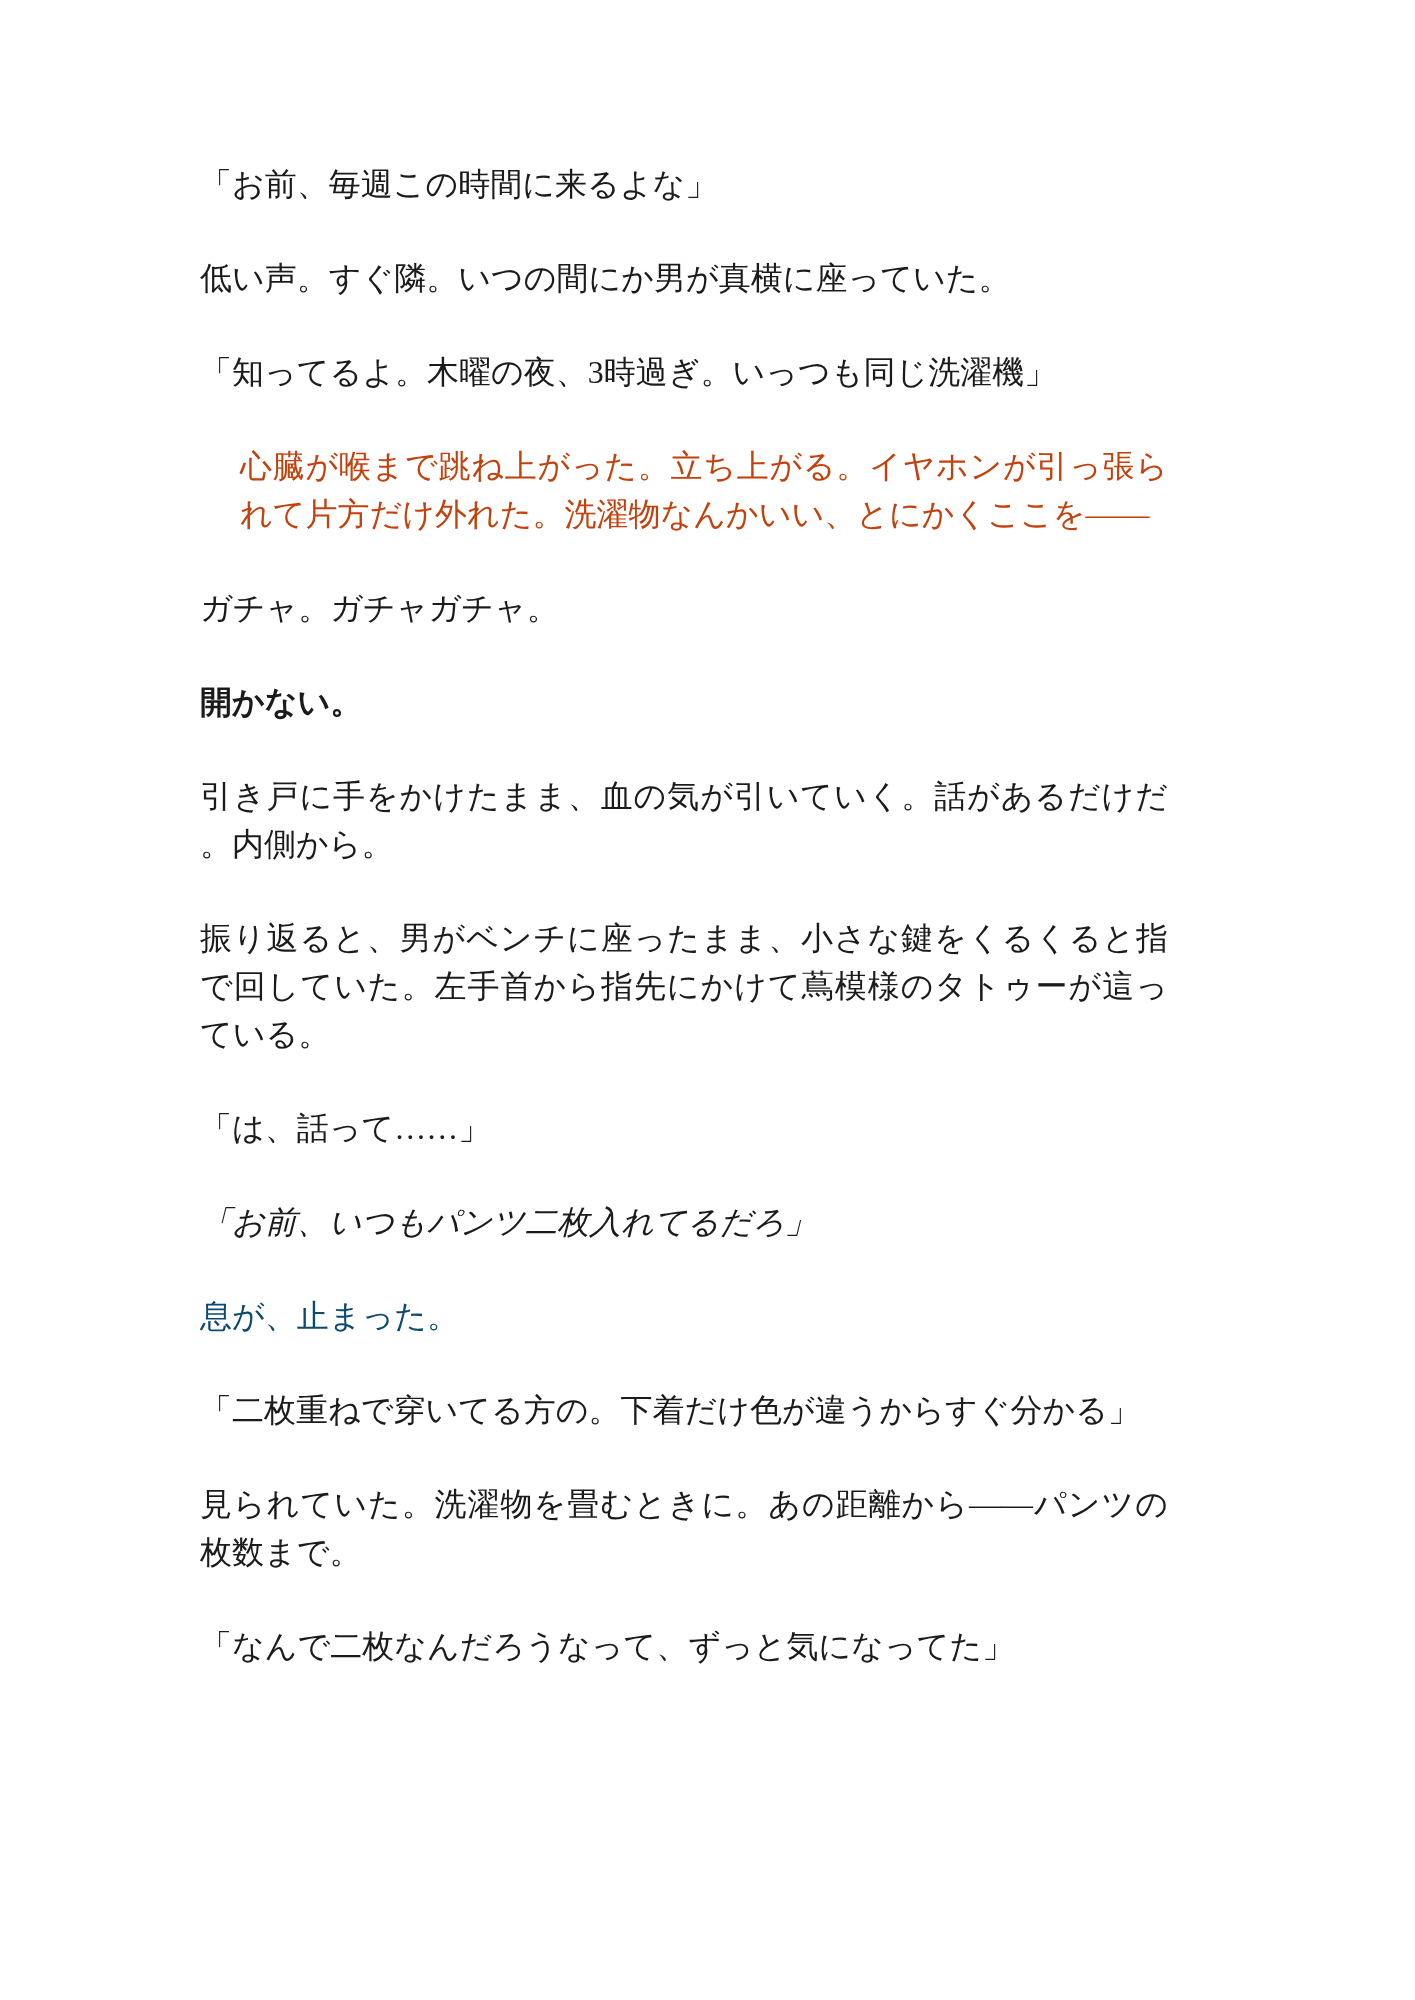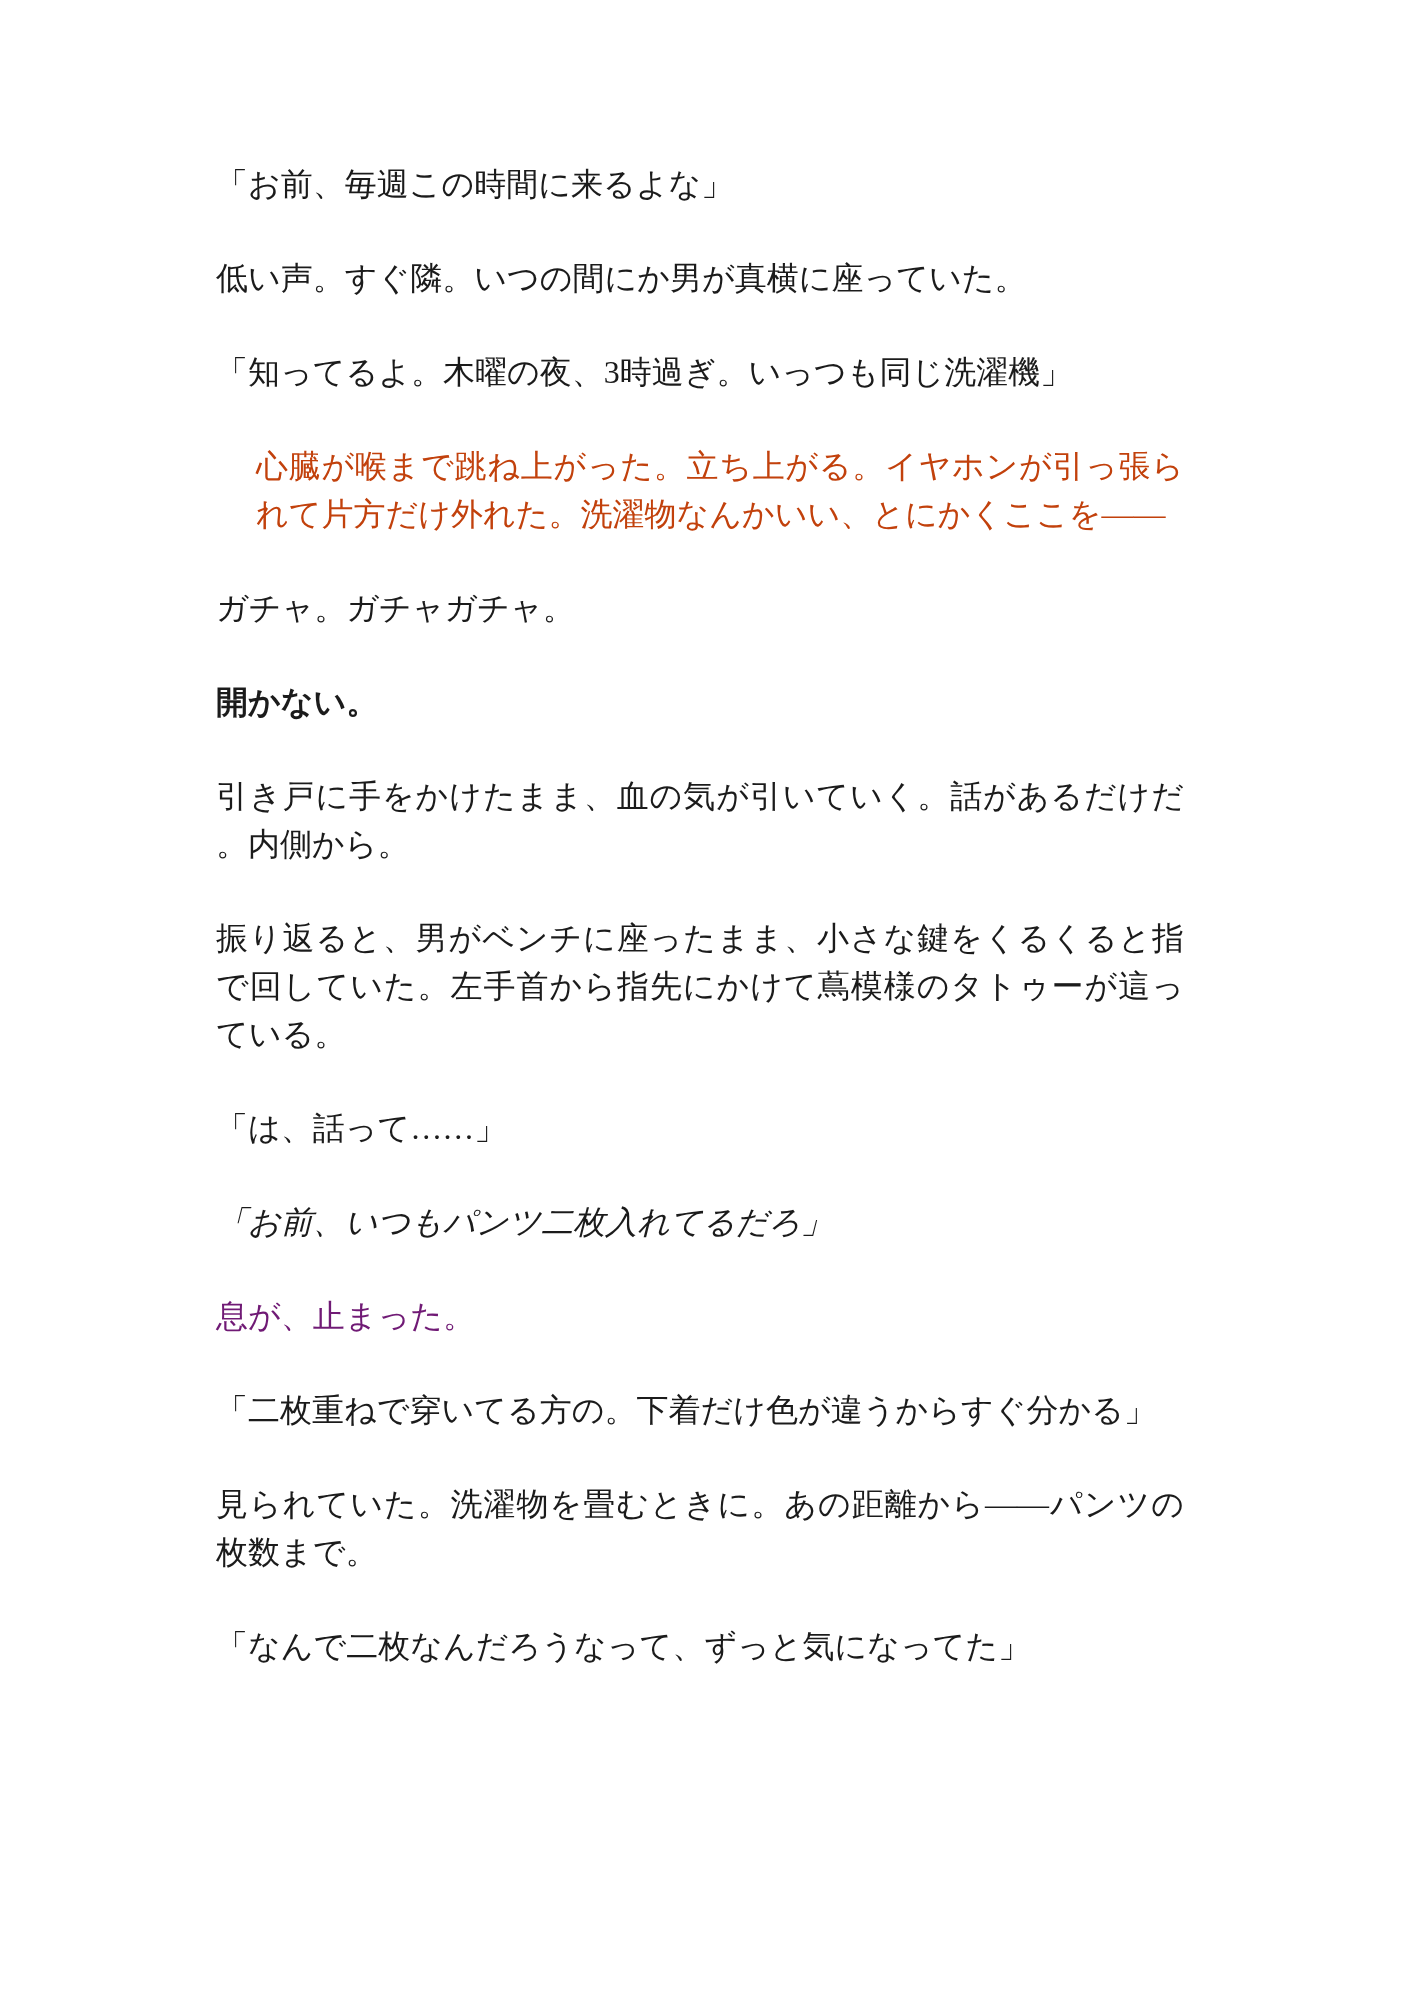--- a/index.html
+++ b/index.html
@@ -8,21 +8,21 @@
     background: #ffffff;
   }
   body {
     position: relative;
     width: 1415px;
     height: 2000px;
     overflow: hidden;
   }
   .page {
     position: absolute;
-    left: 16px;
+    left: 0;
     top: 0;
     width: 1350px;
     height: 2000px;
     background: #ffffff;
   }
   .page-body {
     position: absolute;
     left: 200px;
     top: 160px;
     width: 968px;
@@ -52,18 +52,18 @@
   <p class="para" style="color: rgb(27, 27, 27);">「お前、毎週この時間に来るよな」</p>
       <p class="para" style="color: rgb(27, 27, 27);">低い声。すぐ隣。いつの間にか男が真横に座っていた。</p>
       <p class="para" style="color: rgb(27, 27, 27);">「知ってるよ。木曜の夜、3時過ぎ。いっつも同じ洗濯機」</p>
       <p class="para" style="color: #c2410c; margin-left: 40px;">心臓が喉まで跳ね上がった。立ち上がる。イヤホンが引っ張られて片方だけ外れた。洗濯物なんかいい、とにかくここを――</p>
       <p class="para" style="color: rgb(27, 27, 27);">ガチャ。ガチャガチャ。</p>
       <p class="para" style="color: rgb(27, 27, 27); font-weight: bold;">開かない。</p>
       <p class="para" style="color: rgb(27, 27, 27);">引き戸に手をかけたまま、血の気が引いていく。話があるだけだ。内側から。</p>
       <p class="para" style="color: rgb(27, 27, 27);">振り返ると、男がベンチに座ったまま、小さな鍵をくるくると指で回していた。左手首から指先にかけて蔦模様のタトゥーが這っている。</p>
       <p class="para" style="color: rgb(27, 27, 27);">「は、話って……」</p>
       <p class="para" style="color: rgb(27, 27, 27); font-style: italic;">「お前、いつもパンツ二枚入れてるだろ」</p>
-      <p class="para" style="color: #701a75;">息が、止まった。</p>
+      <p class="para" style="color: #0c4a6e;">息が、止まった。</p>
       <p class="para" style="color: rgb(27, 27, 27);">「二枚重ねで穿いてる方の。下着だけ色が違うからすぐ分かる」</p>
       <p class="para" style="color: rgb(27, 27, 27);">見られていた。洗濯物を畳むときに。あの距離から――パンツの枚数まで。</p>
       <p class="para" style="color: rgb(27, 27, 27);">「なんで二枚なんだろうなって、ずっと気になってた」</p>
     </div>
 </div>
 
 </body></html>

